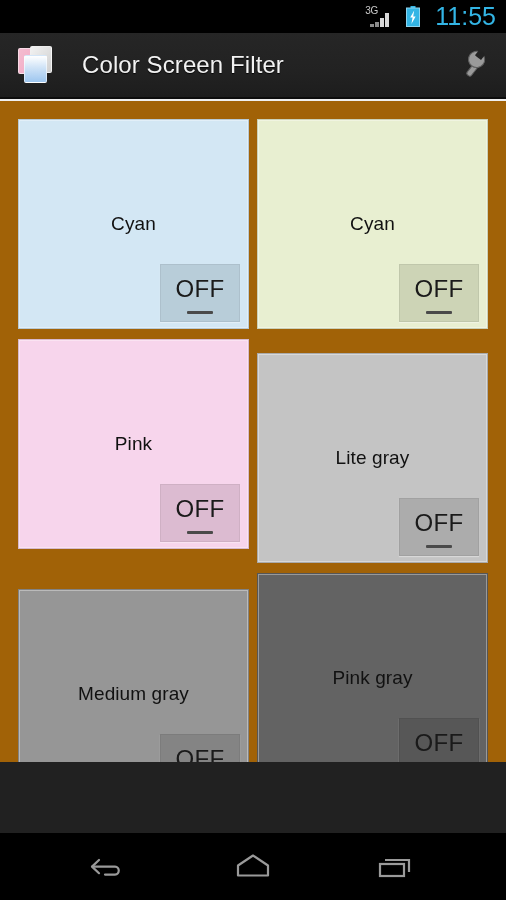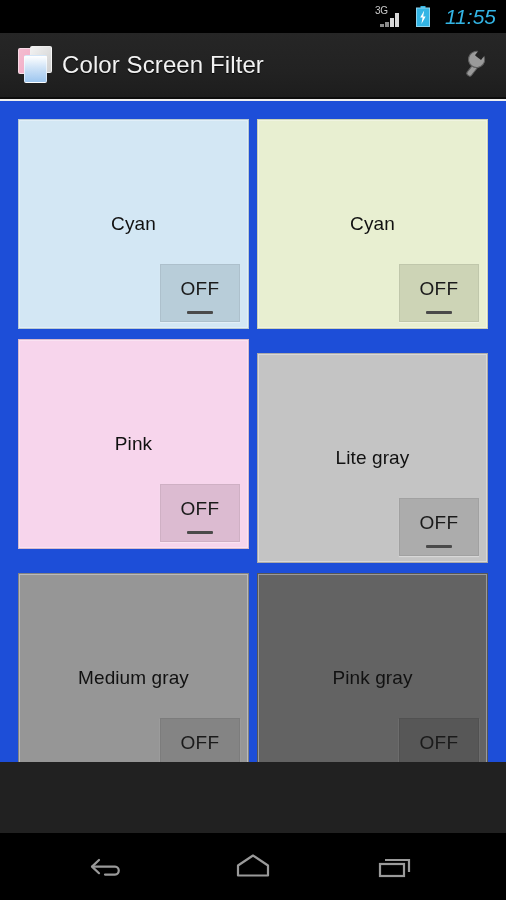--- a/index.html
+++ b/index.html
@@ -52,27 +52,26 @@
     color: #c9c9c9;
     line-height: 10px;
     letter-spacing: -0.3px;
   }
   .battery-wrap {
     width: 14px;
     height: 21px;
     position: relative;
   }
   .clock {
-    font-size: 21px;
+    font-size: 25px;
     color: #33B5E5;
     line-height: 23px;
     letter-spacing: 0px;
     font-weight: normal;
     padding-bottom: 1px;
-    font-style: italic;
   }
 
   
   .action-bar {
     position: absolute;
     left: 0; top: 33px;
     width: 506px;
     height: 66px;
     background: linear-gradient(to bottom, #262626 0%, #222222 60%, #1d1d1d 100%);
     border-bottom: 2px solid #0d0d0d;
@@ -104,42 +103,42 @@
     background: linear-gradient(to bottom right, #f2f2f2, #cfcfcf);
   }
   .app-icon .sq-blue {
     left: 6px; top: 10px;
     width: 23px; height: 28px;
     background: linear-gradient(to bottom, #ffffff 0%, #cfe3f7 45%, #9dc6ef 100%);
   }
   .app-title {
     color: #F2F2F2;
     font-size: 24px;
-    margin-left: 4px;
+    margin-left: 24px;
     letter-spacing: 0.1px;
     font-weight: normal;
     text-shadow: 0 1px 1px rgba(0,0,0,0.8);
   }
   .action-spacer { flex: 1 1 auto; }
   .settings-btn {
     width: 60px;
     height: 64px;
     display: flex;
     align-items: center;
     justify-content: center;
     flex: 0 0 auto;
   }
 
   
   .content {
     position: absolute;
     left: 0; top: 101px;
     width: 506px;
     height: 661px;
-    background: #1d4ed8;
+    background: #a16207;
     overflow: hidden;
   }
   .grid {
     padding: 18px 18px 0 18px;
     display: grid;
     grid-template-columns: 1fr 1fr;
     gap: 10px 8px;
     box-sizing: border-box;
   }
   .card {
@@ -173,21 +172,21 @@
     height: 58px;
     background: rgba(0,0,0,0.08);
     border: 1px solid rgba(0,0,0,0.06);
     box-sizing: border-box;
     display: flex;
     align-items: center;
     justify-content: center;
     box-shadow: 0 1px 1px rgba(255,255,255,0.35);
   }
   .toggle-label {
-    font-size: 19px;
+    font-size: 24px;
     color: #1a1a1a;
     letter-spacing: 0.4px;
     position: relative;
     top: -4px;
     user-select: none;
   }
   .toggle-track {
     position: absolute;
     bottom: 7px;
     left: 50%;
@@ -327,21 +326,21 @@
       </div>
 
       <div class="card" style="background: linear-gradient(rgb(196, 196, 196) 0%, rgb(196, 196, 196) 100%); margin-top: 14px;">
         <div class="card-label">Lite gray</div>
         <div class="toggle-btn" style="background: rgb(172, 172, 172);">
           <span class="toggle-label">OFF</span>
           <span class="toggle-track"></span>
         </div>
       </div>
 
-      <div class="card" style="background: linear-gradient(rgb(150, 150, 150) 0%, rgb(150, 150, 150) 100%);">
+      <div class="card" style="background: linear-gradient(rgb(150, 150, 150) 0%, rgb(150, 150, 150) 100%); margin-top: 16px;">
         <div class="card-label">Medium gray</div>
         <div class="toggle-btn" style="background: rgb(132, 132, 132);">
           <span class="toggle-label">OFF</span>
           <span class="toggle-track"></span>
         </div>
       </div>
 
       <div class="card" style="background: linear-gradient(rgb(99, 99, 99) 0%, rgb(99, 99, 99) 100%);">
         <div class="card-label">Pink gray</div>
         <div class="toggle-btn" style="background: rgb(87, 87, 87);">

